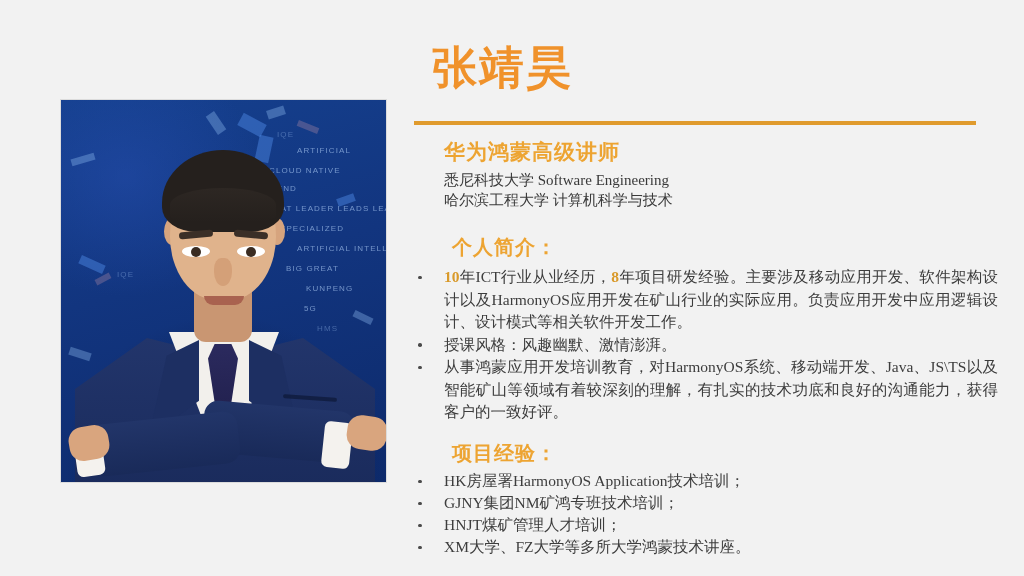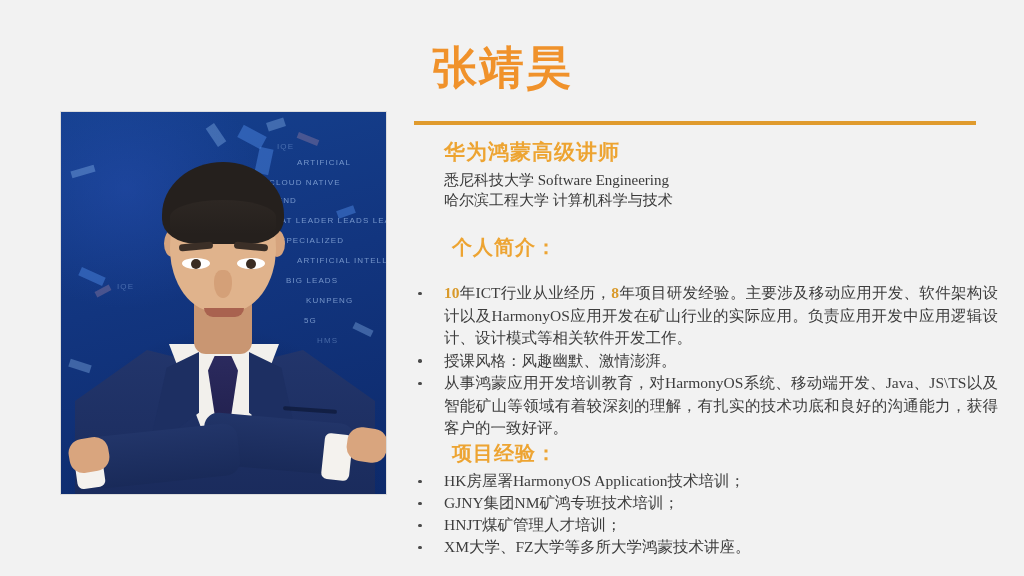--- a/index.html
+++ b/index.html
@@ -12,21 +12,21 @@
     background: #f2f2f2;
     font-family: "Liberation Sans", sans-serif;
     overflow: hidden;
     position: relative;
   }
 
   
   .photo-frame {
     position: absolute;
     left: 61px;
-    top: 112px;
+    top: 100px;
     width: 325px;
     height: 382px;
     background: #123682;
     overflow: hidden;
     box-shadow: 0 0 0 1px #dcdcdc;
     text-align: center;
   }
   .photo-bg {
     position: absolute;
     inset: 0;
@@ -186,21 +186,21 @@
 
   .bullets {
     position: absolute;
     left: 0px;
     width: 584px;
     margin: 0;
     padding: 0;
     list-style: none;
     font-family: "Liberation Serif", serif;
   }
-  .bullets.profile { top: 282px; }
+  .bullets.profile { top: 266px; }
   .bullets.projects { top: 470px; }
   .bullets li {
     position: relative;
     padding-left: 30px;
     font-size: 15.5px;
     line-height: 22.5px;
     color: #3d3d3d;
     margin: 0 0 0 0;
     text-align: justify;
   }
@@ -240,21 +240,21 @@
   <div class="shard l" style="left:240px;top:352px;width:18px;height:6px;transform:rotate(34deg);"></div>
 
   <div class="kw-layer">
     <span class="kw dim" style="left:216px;top:30px;">IQE</span>
     <span class="kw" style="left:236px;top:46px;">ARTIFICIAL</span>
     <span class="kw" style="left:208px;top:66px;">CLOUD NATIVE</span>
     <span class="kw" style="left:196px;top:84px;">ASCEND</span>
     <span class="kw" style="left:199px;top:104px;">GREAT LEADER LEADS LEADS</span>
     <span class="kw" style="left:219px;top:124px;">SPECIALIZED</span>
     <span class="kw" style="left:236px;top:144px;">ARTIFICIAL INTELLIGENCE</span>
-    <span class="kw" style="left:225px;top:164px;">BIG LEADS</span>
+    <span class="kw" style="left:225px;top:164px;">BIG GREAT</span>
     <span class="kw" style="left:245px;top:184px;">KUNPENG</span>
     <span class="kw" style="left:243px;top:204px;">5G</span>
     <span class="kw dim" style="left:256px;top:224px;">HMS</span>
     <span class="kw dim" style="left:56px;top:170px;">IQE</span>
     <span class="kw" style="left:56px;top:258px;">CLOUD NATIVE</span>
     <span class="kw" style="left:28px;top:278px;">ASCEND</span>
     <span class="kw" style="left:36px;top:298px;">GREAT LEADER LEADS</span>
     <span class="kw" style="left:60px;top:318px;">SPECIALIZED</span>
   </div>
 

